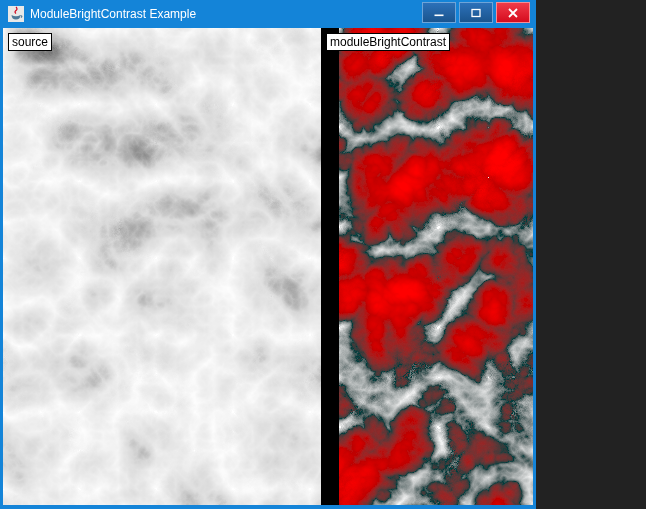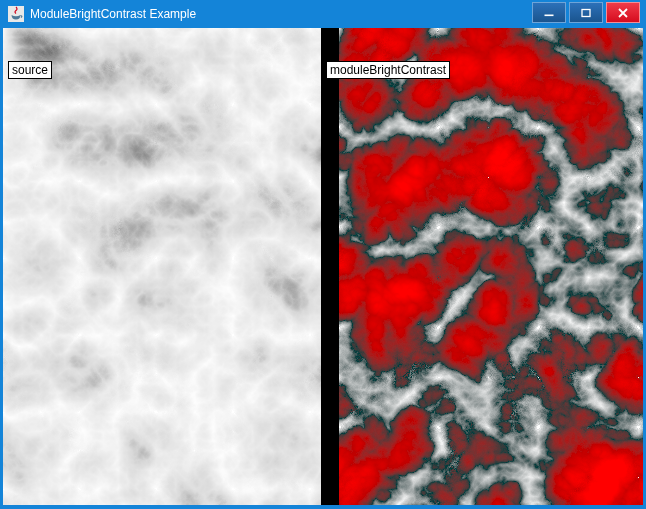--- a/index.html
+++ b/index.html
@@ -2,21 +2,21 @@
 <html><head>
 <meta charset="utf-8">
 <style>
   * { box-sizing: border-box; margin: 0; padding: 0; }
   html,body { width: 646px; height: 509px; }
   body {
     font-family: "Liberation Sans", sans-serif;
     background: #222;
   }
   .window {
-    width: 646px; height: 509px;
+    width: 536px; height: 509px;
     display: flex; flex-direction: column;
     background: #000;
     border-left: 3px solid #1484d8;
     border-right: 3px solid #1484d8;
     border-bottom: 4px solid #1484d8;
   }
   .titlebar {
     flex: 0 0 28px;
     background: #1484d8;
     display: flex; align-items: center;
@@ -56,21 +56,20 @@
   .panel.source { flex: 0 0 318px; width: 318px; }
   .panel.processed { flex: 1 1 auto; padding-left: 18px; }
   svg.noise { display: block; width: 100%; height: 100%; }
   .img-label {
     position: absolute; top: 5px; left: 5px;
     background: #ffffff; color: #000000;
     border: 1px solid #000000;
     font-size: 12px; line-height: 1;
     padding: 2px 3px;
     white-space: nowrap;
-    margin-top: 28px;
   }
   .hidden-defs { position: absolute; width: 0; height: 0; overflow: hidden; }
 </style>
 </head>
 <body>
 
 <svg class="hidden-defs" aria-hidden="true">
   <defs>
     <filter id="f-source" x="0%" y="0%" width="100%" height="100%">
       <feTurbulence type="turbulence" baseFrequency="0.013" numOctaves="5" seed="5" result="n"></feTurbulence>

